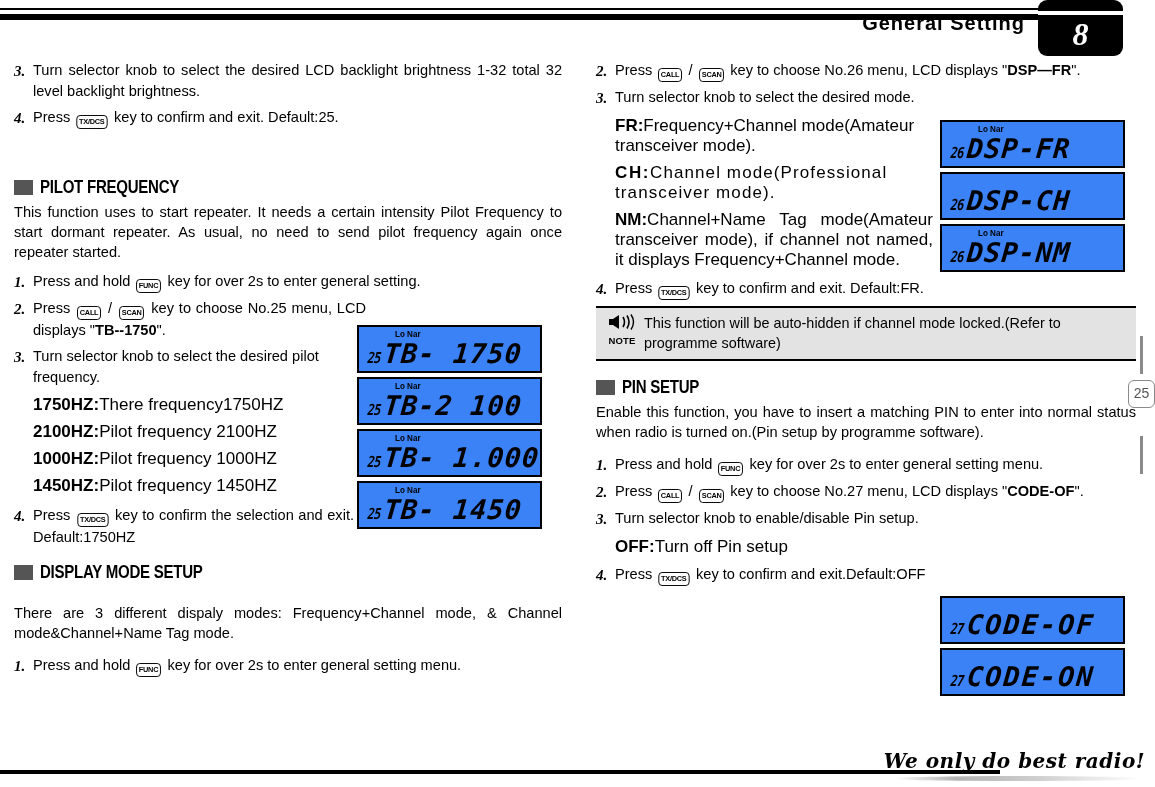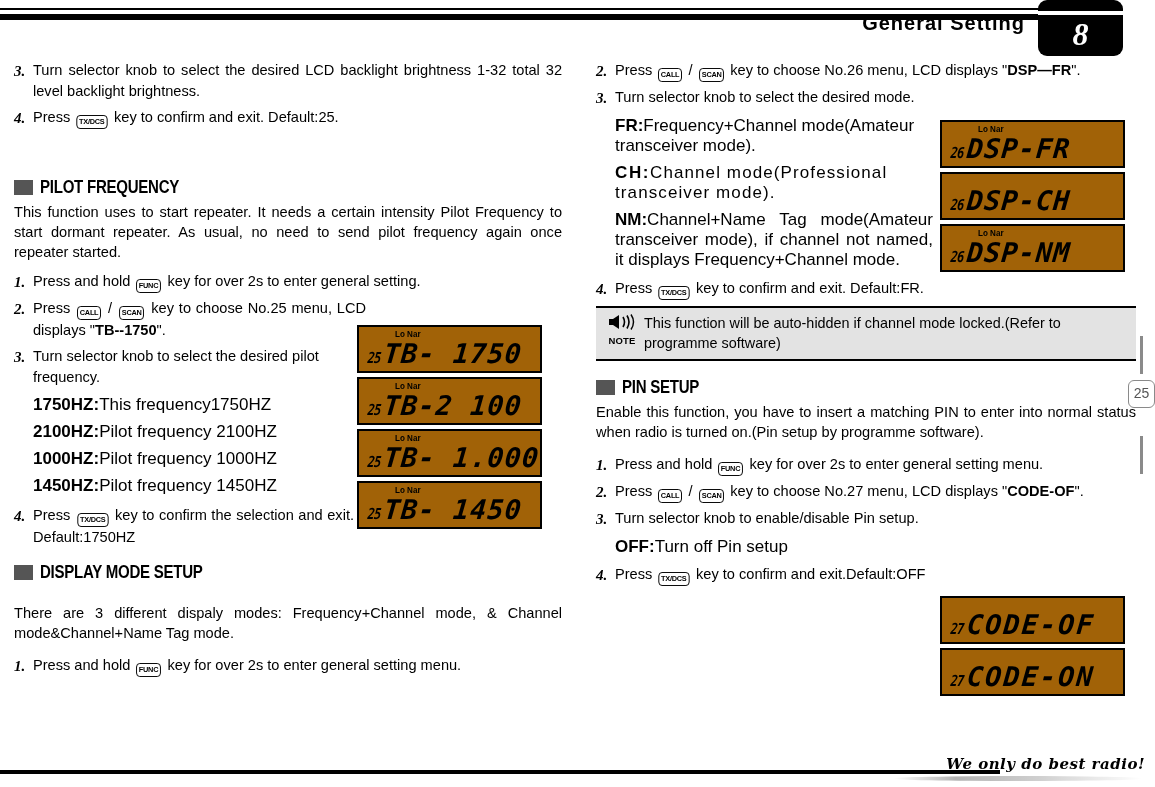--- a/index.html
+++ b/index.html
@@ -91,21 +91,21 @@
     border:1.4px solid #000; border-radius:4px;
     padding:0 2px; margin:0 1px;
     font-size:8px; font-weight:bold; line-height:12px;
     letter-spacing:-0.3px;
     transform:scaleX(0.92);
     background:#fff;
   }
 
   
   .lcd {
-    border:2px solid #000; background:#a16207;
+    border:2px solid #000; background:#3b82f6;
     width:185px; height:48px;
     position:relative; margin-bottom:4px;
   }
   .lcd-lonar {
     position:absolute; left:36px; top:2px;
     font-size:8.5px; font-weight:bold; line-height:10px;
     letter-spacing:0px;
     transform:scaleX(0.95); transform-origin:left top;
   }
   .lcd-line {
@@ -156,21 +156,21 @@
     color:#555; font-size:14px; font-weight:normal;
     text-align:center; line-height:25px;
     background:#fff;
   }
 
   
   .footer-rule { position:absolute; left:0; bottom:13px; width:1000px; height:4px; background:#000; }
   .footer-tag {
     position:absolute; right:10px; bottom:14px;
     font-family:"DejaVu Serif", serif;
-    font-style:italic; font-size:15px; font-weight:bold;
+    font-style:italic; font-size:20px; font-weight:bold;
     letter-spacing:0.5px;
     white-space:nowrap;
   }
   .footer-smudge {
     position:absolute; right:12px; bottom:6px; width:250px; height:5px;
     background:linear-gradient(90deg, rgba(0,0,0,0) 0%, rgba(0,0,0,0.30) 25%, rgba(0,0,0,0.18) 60%, rgba(0,0,0,0) 100%);
     border-radius:50%;
   }
 </style>
 </head>
@@ -231,21 +231,21 @@
       <span>key to choose No.25 menu, LCD displays "</span><b>TB--1750</b><span>".</span>
     </span>
   </div>
 
   <div class="step" style="width:352px;">
     <span class="step-num">3.</span>
     <span class="step-body nojust">Turn selector knob to select the desired pilot frequency.</span>
   </div>
 
   <div class="defn">
-    <b>1750HZ:</b><span>This frequency1750HZ</span>
+    <b>1750HZ:</b><span>There frequency1750HZ</span>
   </div>
   <div class="defn">
     <b>2100HZ:</b><span>Pilot frequency 2100HZ</span>
   </div>
   <div class="defn">
     <b>1000HZ:</b><span>Pilot frequency 1000HZ</span>
   </div>
   <div class="defn">
     <b>1450HZ:</b><span>Pilot frequency 1450HZ</span>
   </div>

